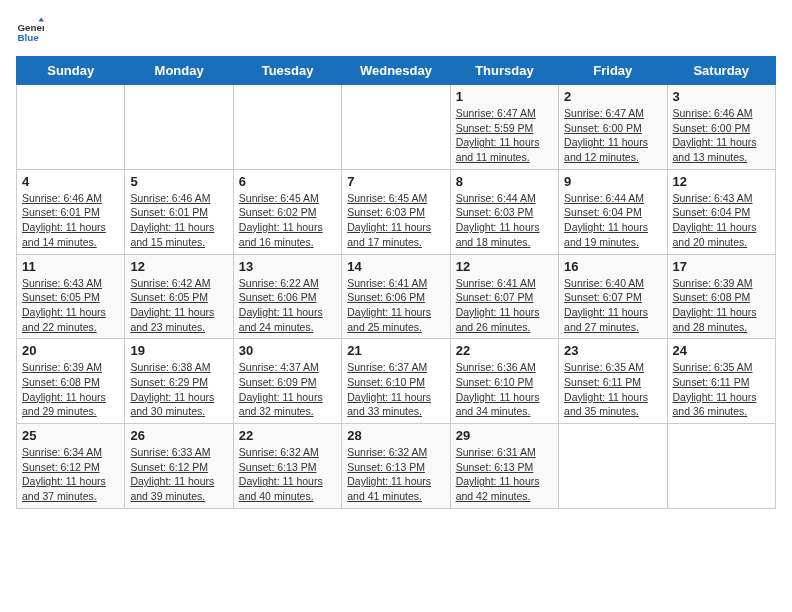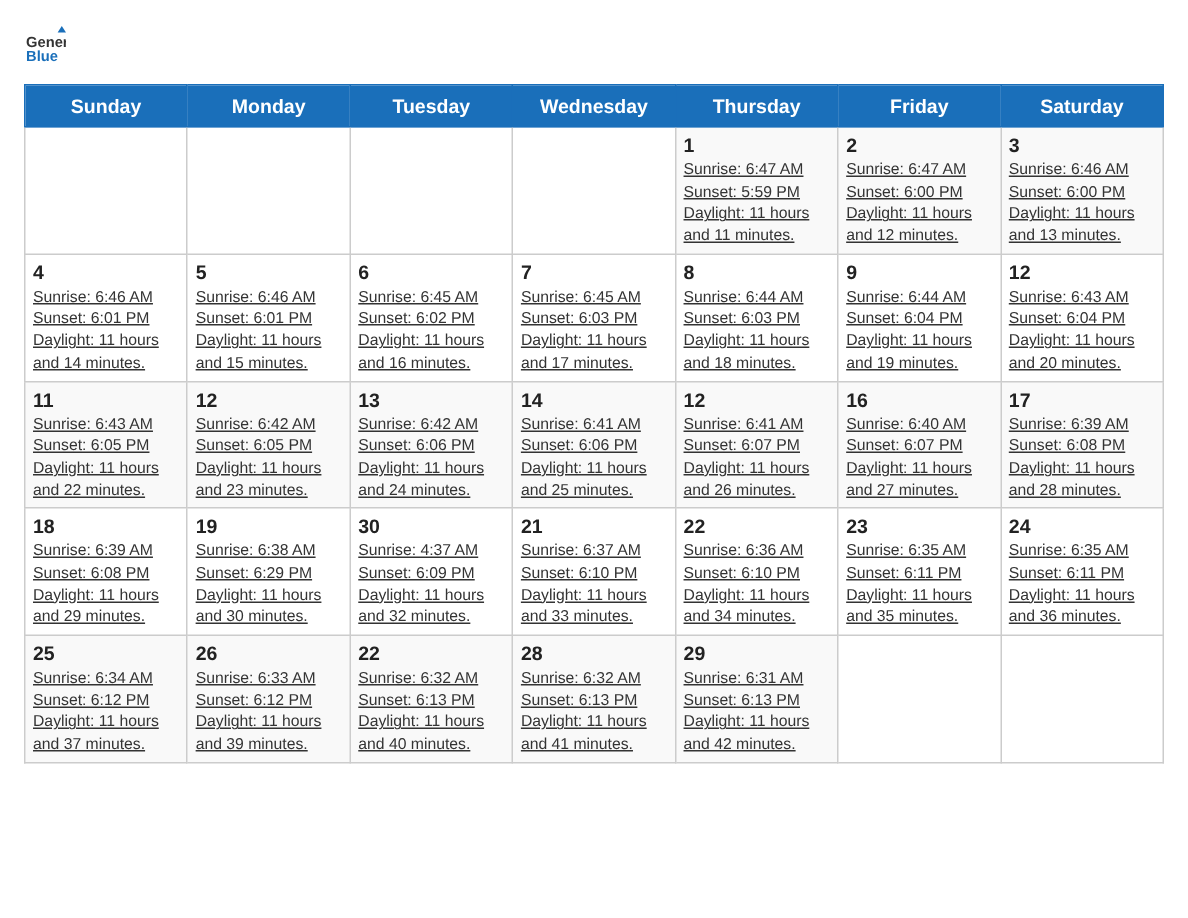--- a/index.html
+++ b/index.html
@@ -197,21 +197,21 @@
 Daylight: 11 hours and 22 minutes.</div>
         </td>
         <td>
           <span class="day-num">12</span>
           <div class="day-info">Sunrise: 6:42 AM
 Sunset: 6:05 PM
 Daylight: 11 hours and 23 minutes.</div>
         </td>
         <td>
           <span class="day-num">13</span>
-          <div class="day-info">Sunrise: 6:42 AM
+          <div class="day-info">Sunrise: 6:22 AM
 Sunset: 6:06 PM
 Daylight: 11 hours and 24 minutes.</div>
         </td>
         <td>
           <span class="day-num">14</span>
           <div class="day-info">Sunrise: 6:41 AM
 Sunset: 6:06 PM
 Daylight: 11 hours and 25 minutes.</div>
         </td>
         <td>
@@ -228,21 +228,21 @@
         </td>
         <td>
           <span class="day-num">17</span>
           <div class="day-info">Sunrise: 6:39 AM
 Sunset: 6:08 PM
 Daylight: 11 hours and 28 minutes.</div>
         </td>
       </tr>
       <tr>
         <td>
-          <span class="day-num">18</span>
+          <span class="day-num">20</span>
           <div class="day-info">Sunrise: 6:39 AM
 Sunset: 6:08 PM
 Daylight: 11 hours and 29 minutes.</div>
         </td>
         <td>
           <span class="day-num">19</span>
           <div class="day-info">Sunrise: 6:38 AM
 Sunset: 6:29 PM
 Daylight: 11 hours and 30 minutes.</div>
         </td>

